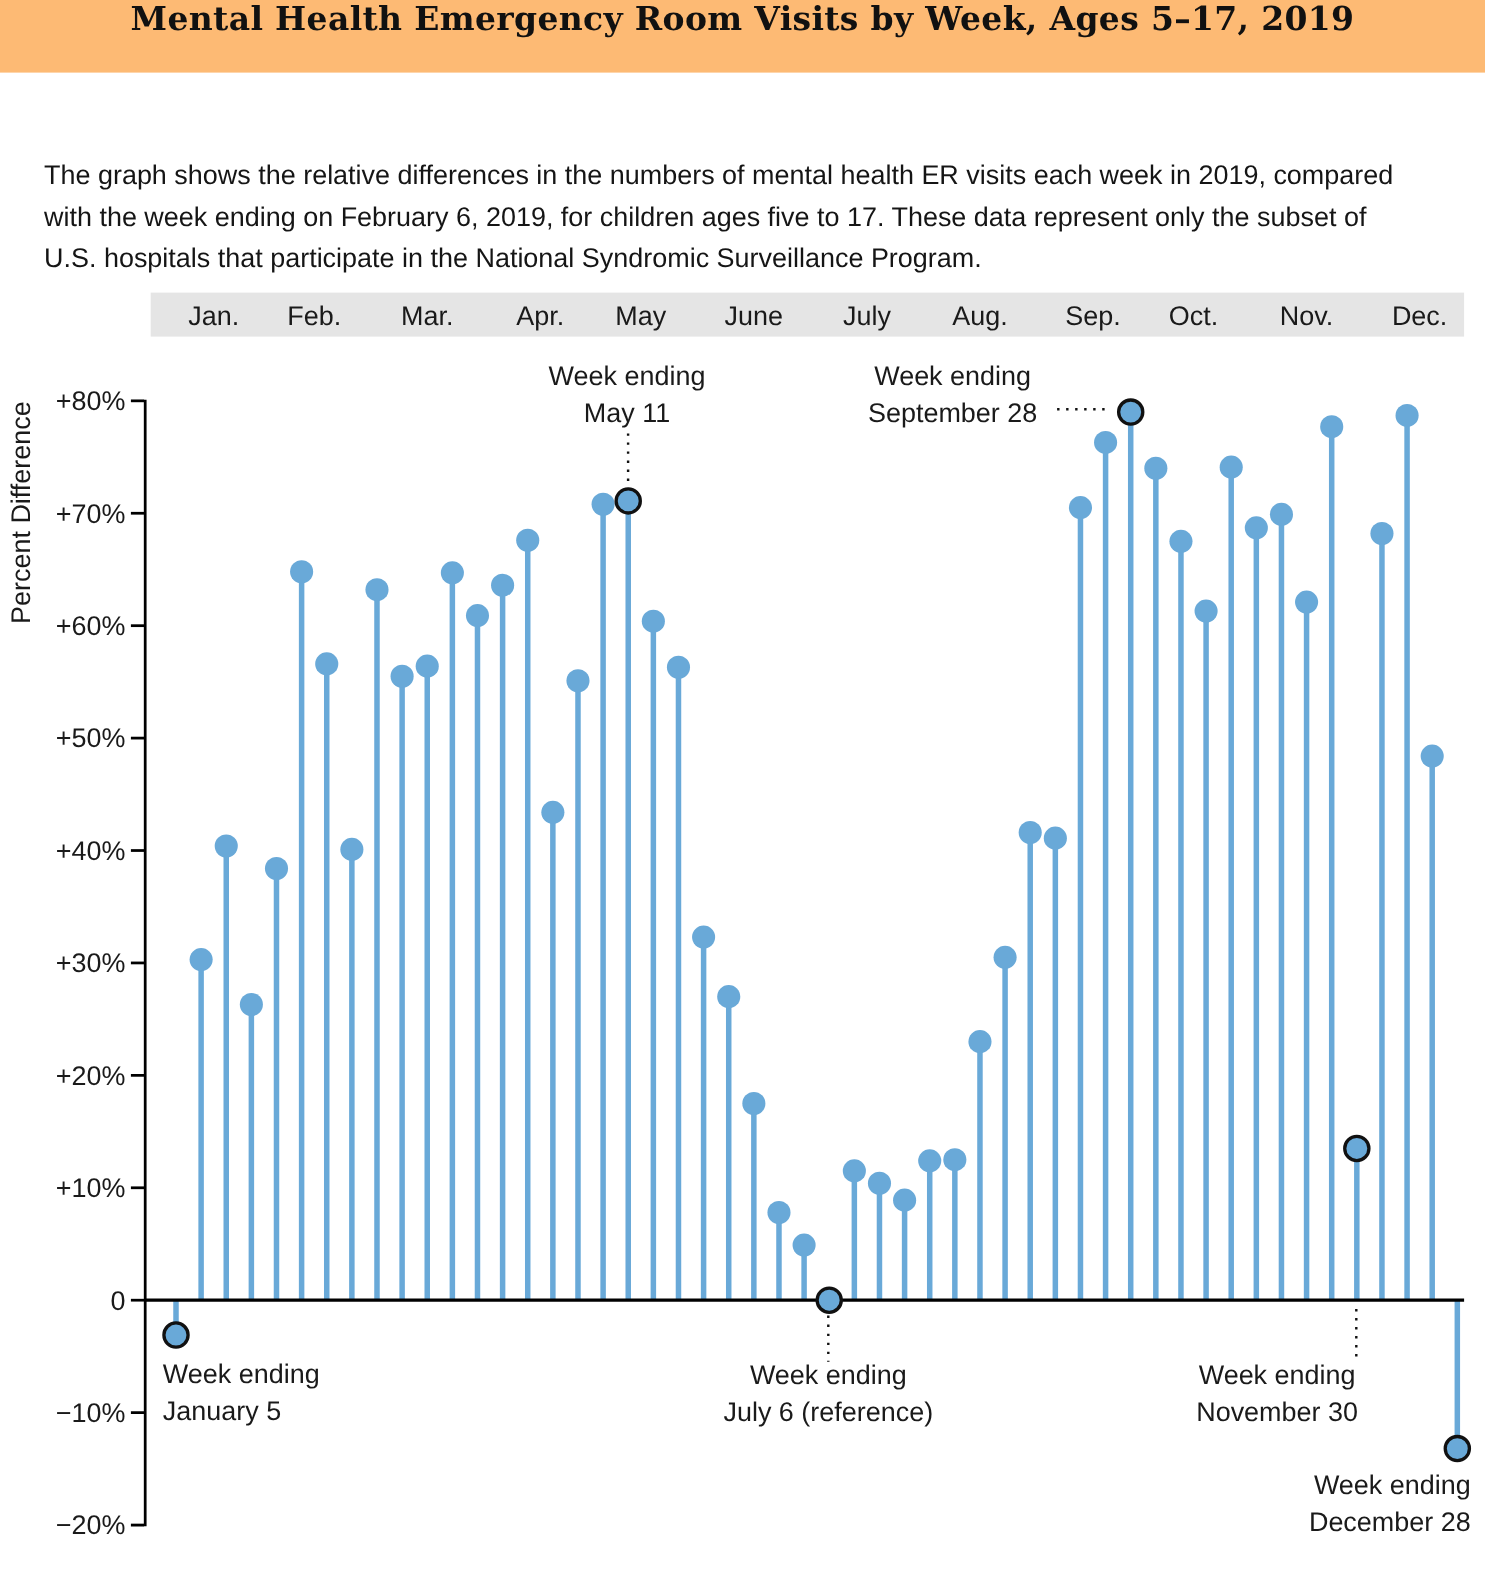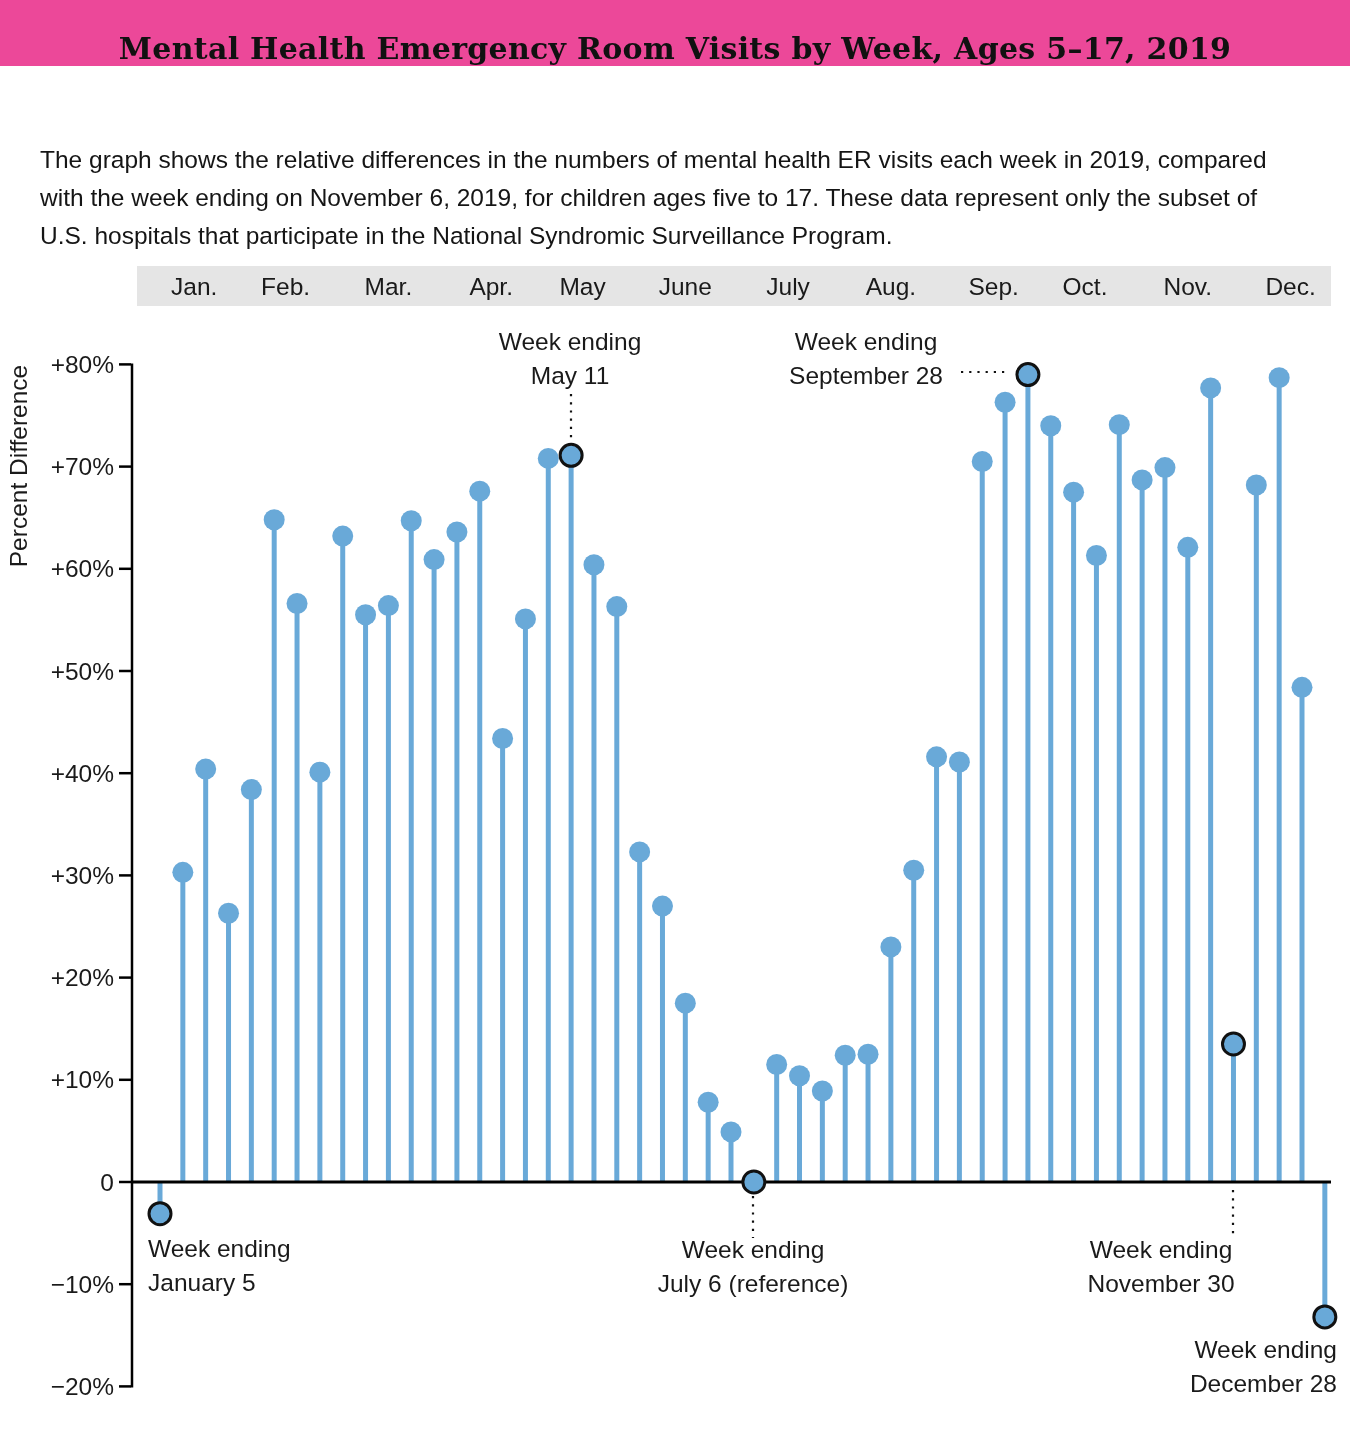--- a/index.html
+++ b/index.html
@@ -2,40 +2,40 @@
 <html><head>
 <meta charset="utf-8">
 <style>
   html,body{margin:0;padding:0;}
   body{
     width:1350px;height:1447px;position:relative;background:#ffffff;
     font-family:"Liberation Sans",sans-serif;color:#1a1a1a;overflow:hidden;
   }
   .title-bar{
     position:absolute;left:0;top:0;width:1350px;height:66px;
-    background:#ec4899;display:flex;align-items:flex-end;justify-content:center;
+    background:#fdba74;display:flex;align-items:flex-start;justify-content:center;
   }
   .title-bar h1{
     margin:0;font-family:"DejaVu Serif",serif;font-weight:bold;
     font-size:30px;letter-spacing:.3px;color:#111111;
   }
   .description{
     position:absolute;left:40px;top:116px;width:1240px;
     font-size:24.5px;line-height:38px;color:#151515;
   }
   #chart-svg{position:absolute;left:0;top:0;}
 </style>
 </head>
 <body>
 
 <div class="title-bar">
   <h1>Mental Health Emergency Room Visits by Week, Ages 5–17, 2019</h1>
 </div>
 
-<p class="description">The graph shows the relative differences in the numbers of mental health ER visits each week in 2019, compared with the week ending on November 6, 2019, for children ages five to 17. These data represent only the subset of U.S. hospitals that participate in the National Syndromic Surveillance Program.</p>
+<p class="description">The graph shows the relative differences in the numbers of mental health ER visits each week in 2019, compared with the week ending on February 6, 2019, for children ages five to 17. These data represent only the subset of U.S. hospitals that participate in the National Syndromic Surveillance Program.</p>
 
 <svg id="chart-svg" width="1350" height="1447" viewBox="0 0 1350 1447">
     <rect x="137" y="266" width="1194" height="40" fill="#e5e5e5"></rect>
     <text font-family="&quot;Liberation Sans&quot;,sans-serif" font-size="24.5" fill="#1a1a1a" x="194.26" y="295" text-anchor="middle">Jan.</text>
     <text font-family="&quot;Liberation Sans&quot;,sans-serif" font-size="24.5" fill="#1a1a1a" x="285.62" y="295" text-anchor="middle">Feb.</text>
     <text font-family="&quot;Liberation Sans&quot;,sans-serif" font-size="24.5" fill="#1a1a1a" x="388.4" y="295" text-anchor="middle">Mar.</text>
     <text font-family="&quot;Liberation Sans&quot;,sans-serif" font-size="24.5" fill="#1a1a1a" x="491.18000000000006" y="295" text-anchor="middle">Apr.</text>
     <text font-family="&quot;Liberation Sans&quot;,sans-serif" font-size="24.5" fill="#1a1a1a" x="582.54" y="295" text-anchor="middle">May</text>
     <text font-family="&quot;Liberation Sans&quot;,sans-serif" font-size="24.5" fill="#1a1a1a" x="685.3199999999999" y="295" text-anchor="middle">June</text>
     <text font-family="&quot;Liberation Sans&quot;,sans-serif" font-size="24.5" fill="#1a1a1a" x="788.1" y="295" text-anchor="middle">July</text>

